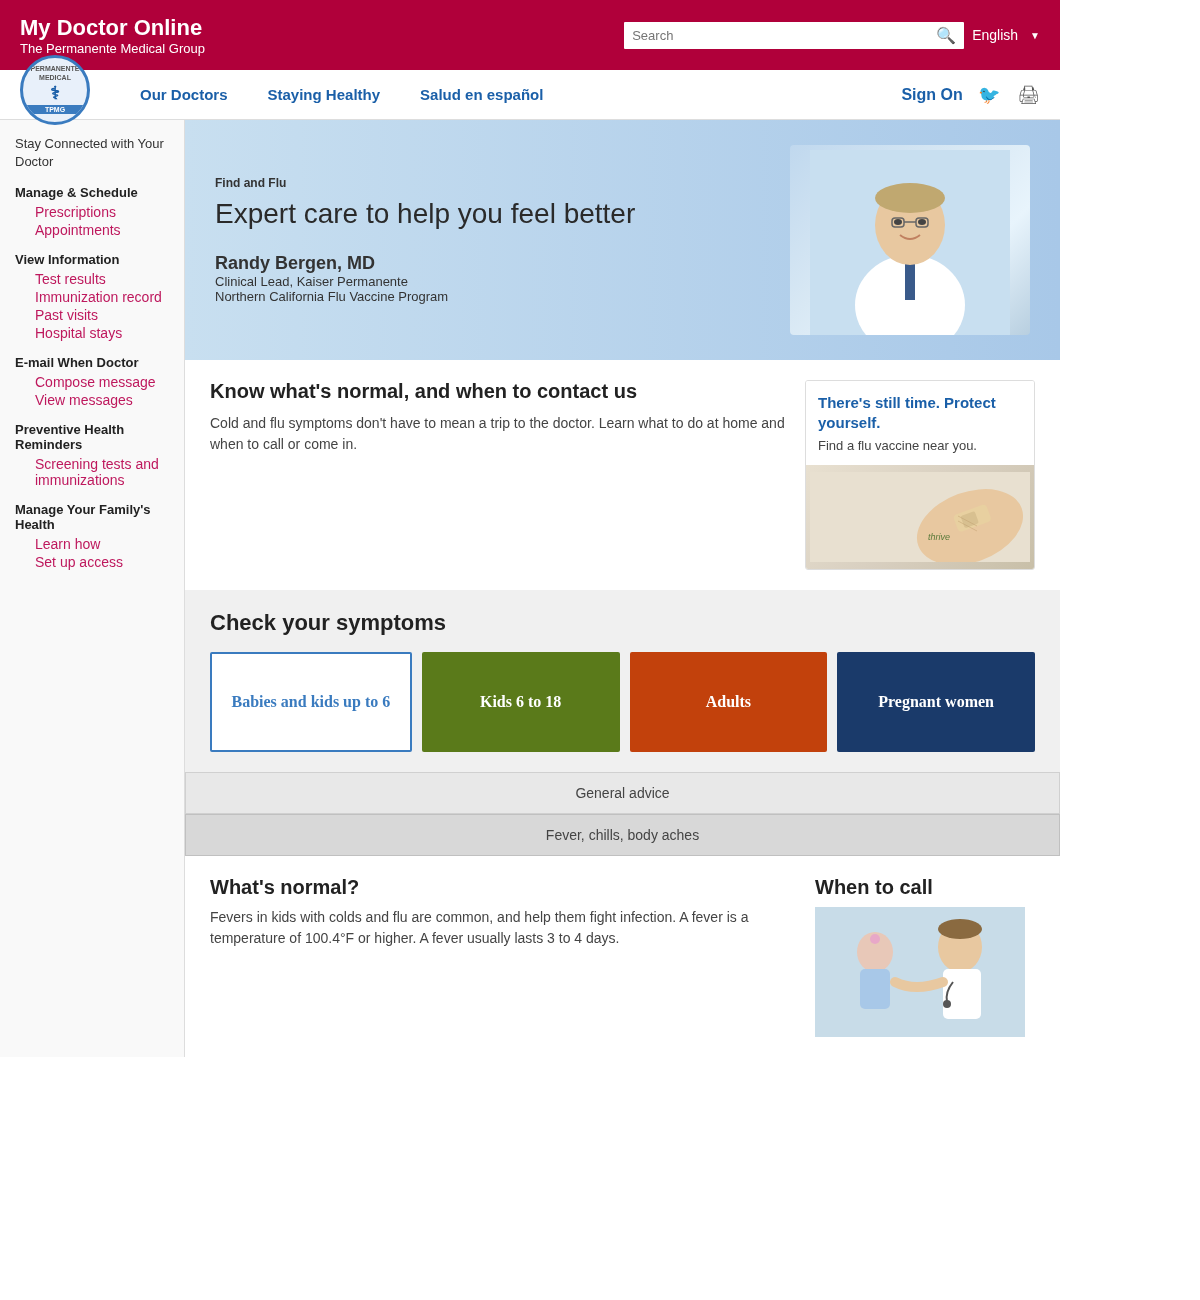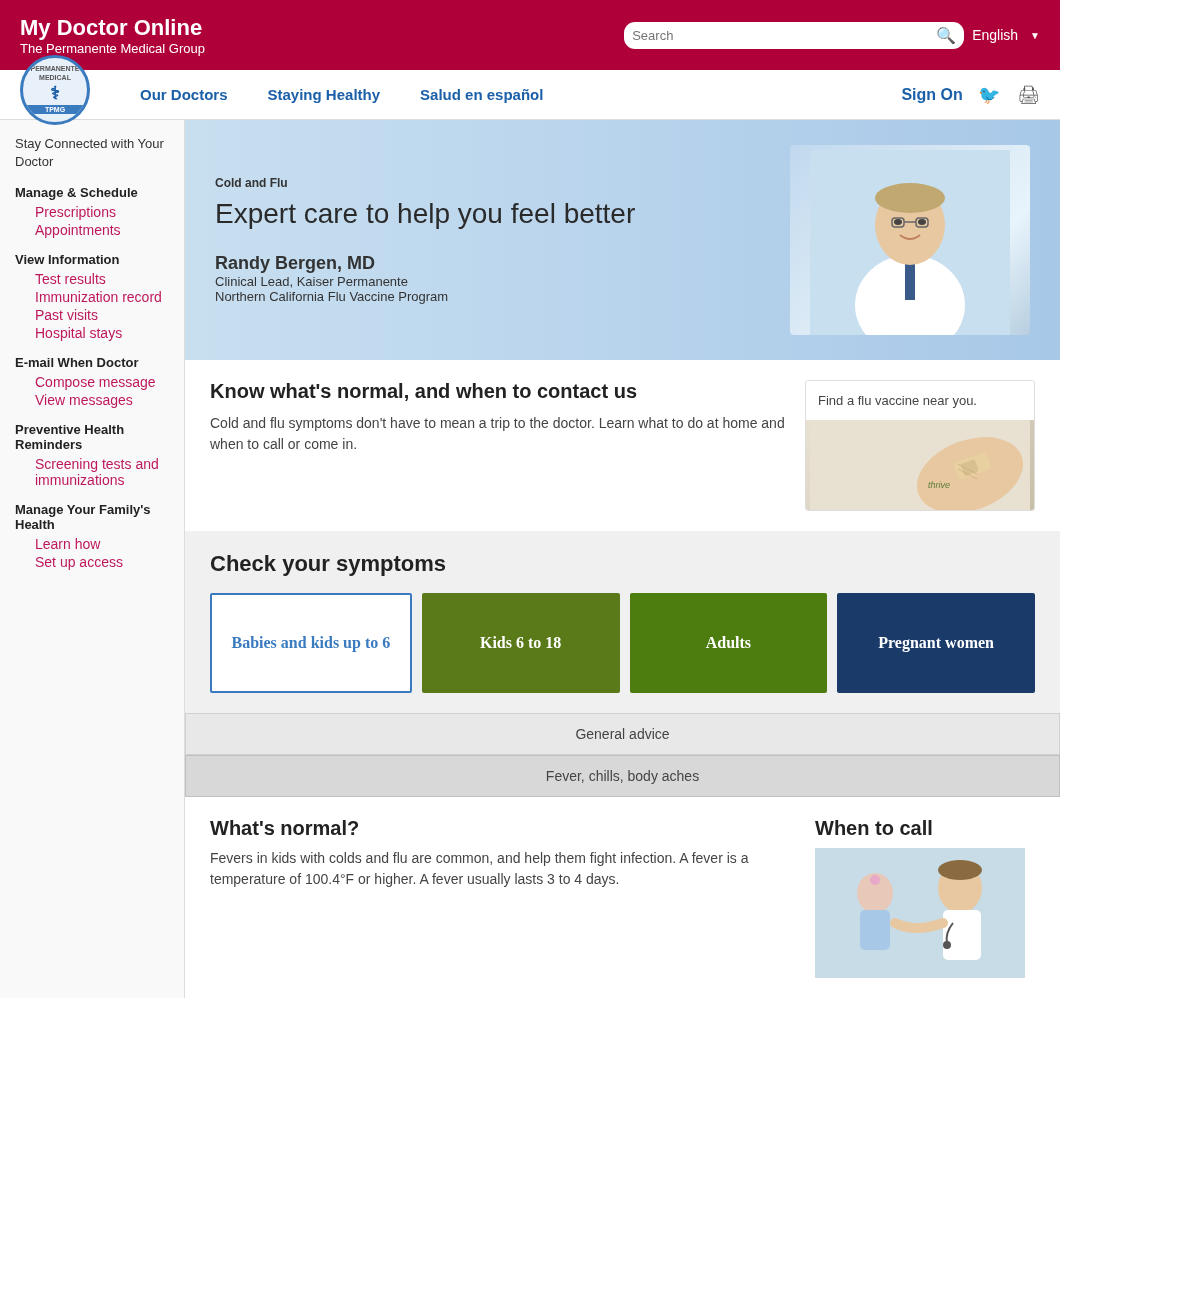--- a/index.html
+++ b/index.html
@@ -15,21 +15,21 @@
       height: 70px;
     }
     .site-title { color: #fff; }
     .site-title h1 { font-size: 22px; font-weight: bold; }
     .site-title p { font-size: 13px; }
     .header-right { display: flex; align-items: center; gap: 8px; }
     .search-bar {
       display: flex;
       align-items: center;
       background: #fff;
-      border-radius: 11px;
+      border-radius: 1px;
       padding: 4px 8px;
       width: 340px;
     }
     .search-bar input {
       border: none;
       outline: none;
       flex: 1;
       font-size: 13px;
       color: #999;
     }
@@ -143,21 +143,21 @@
       border-radius: 3px;
       overflow: hidden;
     }
     .flu-promo-text {
       padding: 12px;
       background: #fff;
     }
     .flu-promo-text .promo-link { color: #1a5fa8; font-size: 15px; font-weight: bold; line-height: 1.3; margin-bottom: 6px; }
     .flu-promo-text p { font-size: 13px; color: #444; }
     .flu-promo-img {
-      height: 90px;
+      height: 104px;
       background: linear-gradient(135deg, #e8e0d0 0%, #d8cfc0 50%, #c8bfa8 100%);
       display: flex;
       align-items: center;
       justify-content: center;
       font-size: 11px;
       color: #888;
     }
 
     
     .check-symptoms { background: #f0f0f0; padding: 20px 25px; }
@@ -180,21 +180,21 @@
       background: #fff;
       border: 2px solid #3a7bbf;
       color: #3a7bbf;
     }
     .btn-kids {
       background: #5a7a1a;
       color: #fff;
       border: none;
     }
     .btn-adults {
-      background: #4d7c0f;
+      background: #c2410c;
       color: #fff;
       border: none;
       align-items: center;
     }
     .btn-pregnant {
       background: #1a3a6a;
       color: #fff;
       border: none;
     }
 
@@ -341,21 +341,21 @@
 
     <div class="sidebar-section-title">Manage Your Family's Health</div>
     <a class="sidebar-link">Learn how</a>
     <a class="sidebar-link">Set up access</a>
   </div>
 
   <div class="main-content">
 
     <div class="hero-banner">
       <div class="hero-text">
-        <div class="hero-subtitle">Cold and Flu</div>
+        <div class="hero-subtitle">Find and Flu</div>
         <h2 class="hero-title">Expert care to help you feel better</h2>
         <div class="hero-doctor">
           <strong>Randy Bergen, MD</strong><br>
           <span>Clinical Lead, Kaiser Permanente</span><br>
           <span>Northern California Flu Vaccine Program</span>
         </div>
       </div>
       <div class="hero-image">
 
         <svg width="200" height="185" viewBox="0 0 200 185">
@@ -384,20 +384,21 @@
       </div>
     </div>
 
     <div class="content-section">
       <div class="content-main">
         <h2>Know what's normal, and when to contact us</h2>
         <p>Cold and flu symptoms don't have to mean a trip to the doctor. Learn what to do at home and when to call or come in.</p>
       </div>
       <div class="flu-promo">
         <div class="flu-promo-text">
+          <div class="promo-link">There's still time. Protect yourself.</div>
           <p>Find a flu vaccine near you.</p>
         </div>
         <div class="flu-promo-img">
 
           <svg width="220" height="90" viewBox="0 0 220 90">
             <rect width="220" height="90" fill="#e8e0d0"></rect>
 
             <ellipse cx="160" cy="55" rx="55" ry="35" fill="#e8c8a0" transform="rotate(-20, 160, 55)"></ellipse>
 
             <rect x="145" y="38" width="35" height="18" rx="4" fill="#e8d0a0" transform="rotate(-20, 160, 47)"></rect>

